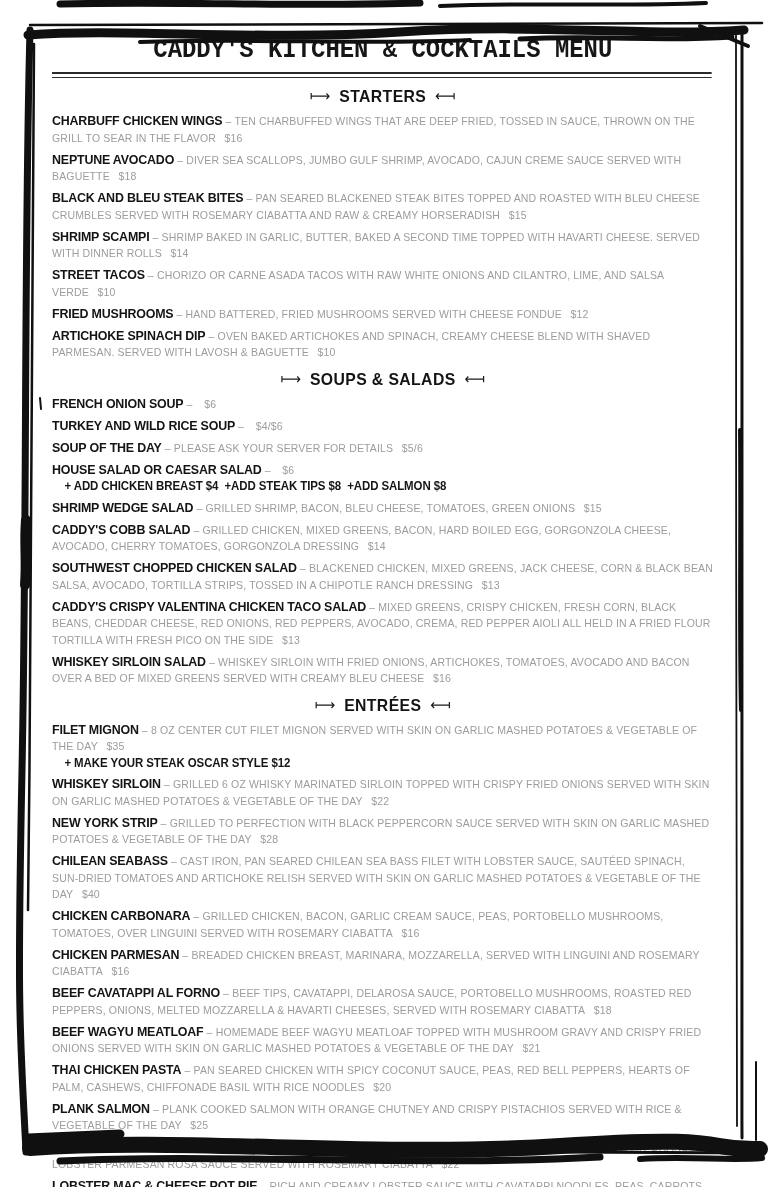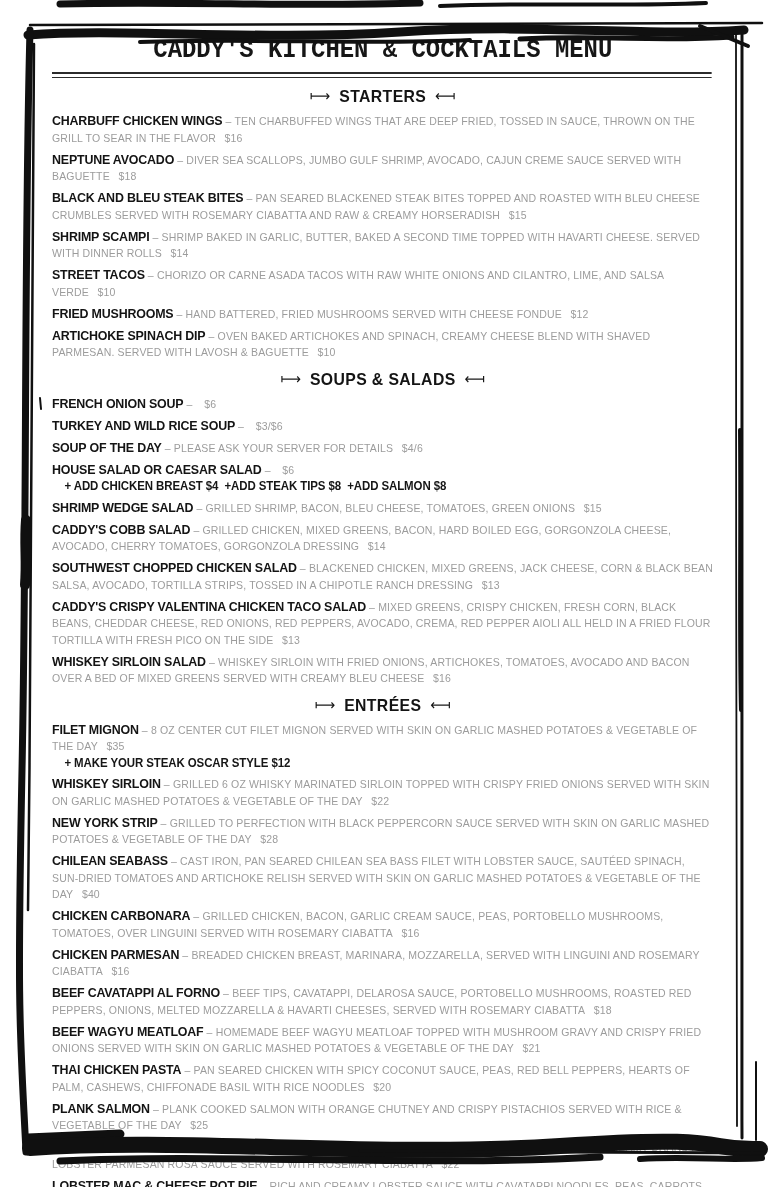--- a/index.html
+++ b/index.html
@@ -132,26 +132,26 @@
     <h2 class="section-header">
       <span class="arrow">⟼</span><span class="section-title">SOUPS &amp; SALADS</span><span class="arrow">⟻</span>
     </h2>
     <div class="items">
   <div class="menu-item">
     <p class="item-line"><span class="item-name">FRENCH ONION SOUP</span><span class="item-dash"> </span><span class="item-dash dash-glyph">–</span><span class="item-dash"> </span><span class="item-price">$6</span></p>
 
   </div>
 
   <div class="menu-item">
-    <p class="item-line"><span class="item-name">TURKEY AND WILD RICE SOUP</span><span class="item-dash"> </span><span class="item-dash dash-glyph">–</span><span class="item-dash"> </span><span class="item-price">$3/$6</span></p>
-
-  </div>
-
-  <div class="menu-item">
-    <p class="item-line"><span class="item-name">SOUP OF THE DAY</span><span class="item-dash"> </span><span class="item-dash dash-glyph">–</span><span class="item-dash"> </span><span class="item-desc">PLEASE ASK YOUR SERVER FOR DETAILS</span><span class="item-price">$4/6</span></p>
+    <p class="item-line"><span class="item-name">TURKEY AND WILD RICE SOUP</span><span class="item-dash"> </span><span class="item-dash dash-glyph">–</span><span class="item-dash"> </span><span class="item-price">$4/$6</span></p>
+
+  </div>
+
+  <div class="menu-item">
+    <p class="item-line"><span class="item-name">SOUP OF THE DAY</span><span class="item-dash"> </span><span class="item-dash dash-glyph">–</span><span class="item-dash"> </span><span class="item-desc">PLEASE ASK YOUR SERVER FOR DETAILS</span><span class="item-price">$5/6</span></p>
 
   </div>
 
   <div class="menu-item">
     <p class="item-line"><span class="item-name">HOUSE SALAD OR CAESAR SALAD</span><span class="item-dash"> </span><span class="item-dash dash-glyph">–</span><span class="item-dash"> </span><span class="item-price">$6</span></p>
     <p class="item-addon">+ ADD CHICKEN BREAST $4  +ADD STEAK TIPS $8  +ADD SALMON $8</p>
   </div>
 
   <div class="menu-item">
     <p class="item-line"><span class="item-name">SHRIMP WEDGE SALAD</span><span class="item-dash"> </span><span class="item-dash dash-glyph">–</span><span class="item-dash"> </span><span class="item-desc">GRILLED SHRIMP, BACON, BLEU CHEESE, TOMATOES, GREEN ONIONS</span><span class="item-price">$15</span></p>

